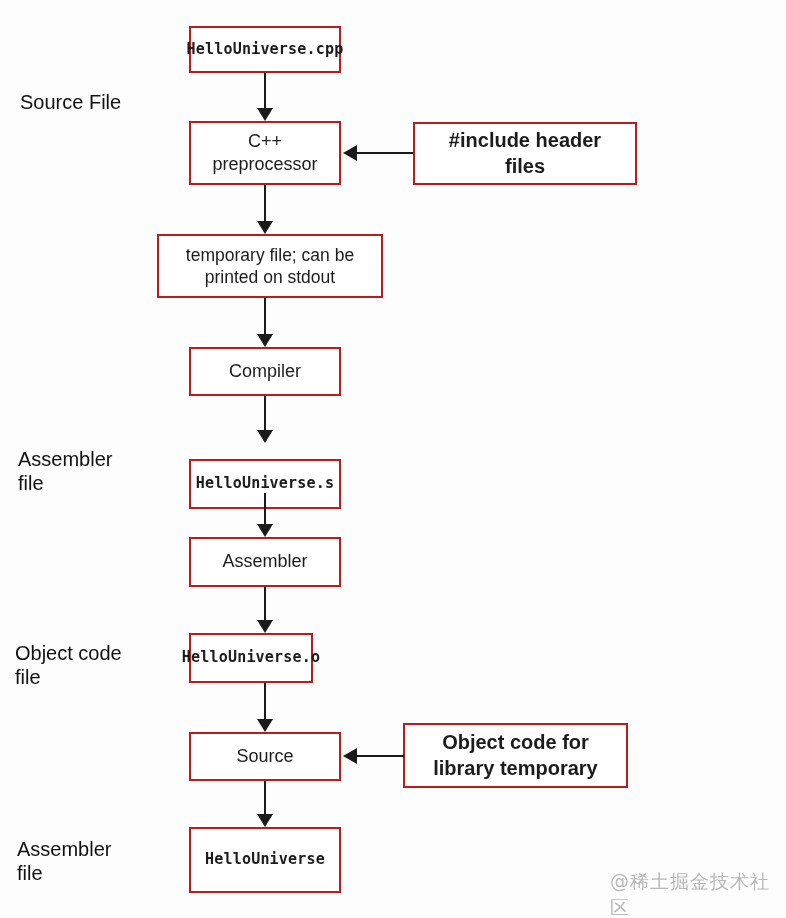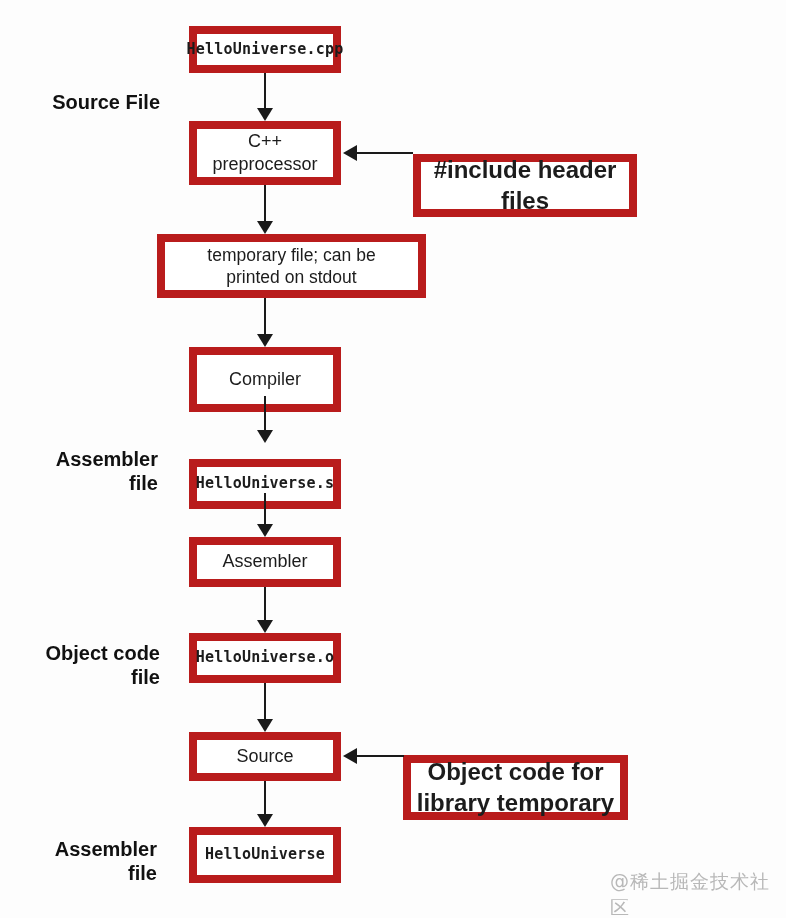--- a/index.html
+++ b/index.html
@@ -10,49 +10,48 @@
   .canvas {
     position: relative;
     width: 786px;
     height: 918px;
     background: #fdfdfd;
     overflow: hidden;
   }
   .box {
     position: absolute;
     box-sizing: border-box;
-    border: 8px solid #b91c1c;
+    border: 2px solid #b91c1c;
     background: #ffffff;
     display: flex;
     align-items: center;
     justify-content: center;
     text-align: center;
     color: #1c1c1c;
     white-space: pre-line;
     line-height: 1.28;
   }
   .box.sans { font-size: 18px; }
   .box.sans-sm { font-size: 17.5px; }
   .box.mono {
     font-family: "DejaVu Sans Mono", monospace;
     font-weight: bold;
     font-size: 15px;
     letter-spacing: 0.2px;
   }
   .box.side {
     font-weight: bold;
-    font-size: 24px;
-    margin-top: 32px;
+    font-size: 20px;
   }
   .stage-label {
     position: absolute;
-    font-weight: bold;
+    font-weight: normal;
     font-size: 20px;
     color: #111111;
-    text-align: right;
+    text-align: left;
     white-space: pre-line;
     line-height: 1.18;
   }
   
   .varrow {
     position: absolute;
     width: 2px;
     background: #1a1a1a;
     left: 264px;
   }
@@ -88,27 +87,27 @@
     top: 869px;
     font-size: 19px;
     color: #b8b8b8;
     letter-spacing: 1px;
     font-family: "DejaVu Sans", sans-serif;
   }
 
   
   #n-cpp        { left: 189px; top: 26px;  width: 152px; height: 47px; }
   #n-preproc    { left: 189px; top: 121px; width: 152px; height: 64px; }
-  #n-temp       { left: 157px; top: 234px; width: 269px; height: 64px; text-align: center; }
-  #n-compiler   { left: 189px; top: 347px; width: 152px; height: 65px; }
+  #n-temp       { left: 157px; top: 234px; width: 226px; height: 64px; text-align: center; }
+  #n-compiler   { left: 189px; top: 347px; width: 152px; height: 49px; }
   #n-sfile      { left: 189px; top: 443px; width: 152px; height: 50px; margin-top: 16px; }
   #n-assembler  { left: 189px; top: 537px; width: 152px; height: 50px; }
-  #n-ofile      { left: 189px; top: 633px; width: 152px; height: 50px; }
+  #n-ofile      { left: 189px; top: 633px; width: 124px; height: 50px; }
   #n-linker     { left: 189px; top: 732px; width: 152px; height: 49px; }
-  #n-exe        { left: 189px; top: 827px; width: 152px; height: 56px; }
+  #n-exe        { left: 189px; top: 827px; width: 152px; height: 66px; }
   #n-include    { left: 413px; top: 122px; width: 224px; height: 63px; }
   #n-libobj     { left: 403px; top: 723px; width: 225px; height: 65px; }
 
   #lbl-source   { left: 20px; top: 91px;  width: 140px; }
   #lbl-asm      { left: 18px; top: 448px; width: 140px; }
   #lbl-obj      { left: 15px; top: 642px; width: 145px; }
   #lbl-exe      { left: 17px; top: 838px; width: 140px; }
 
   #a1 { top: 73px;  height: 35px; }
   #a2 { top: 185px; height: 36px; }

